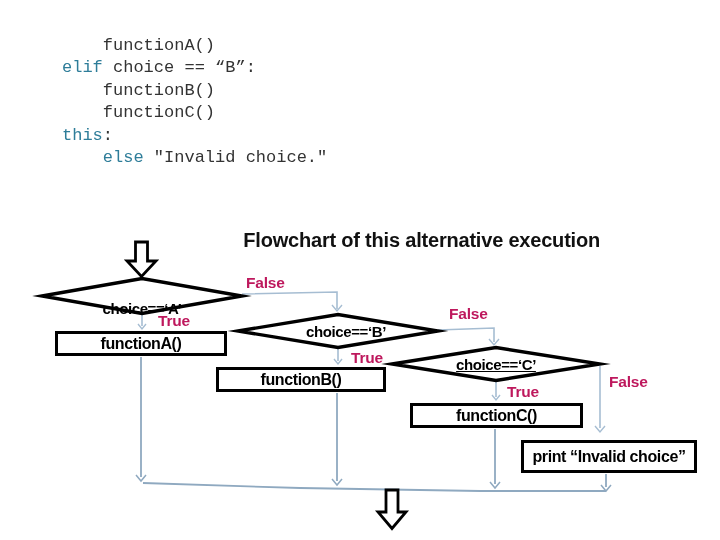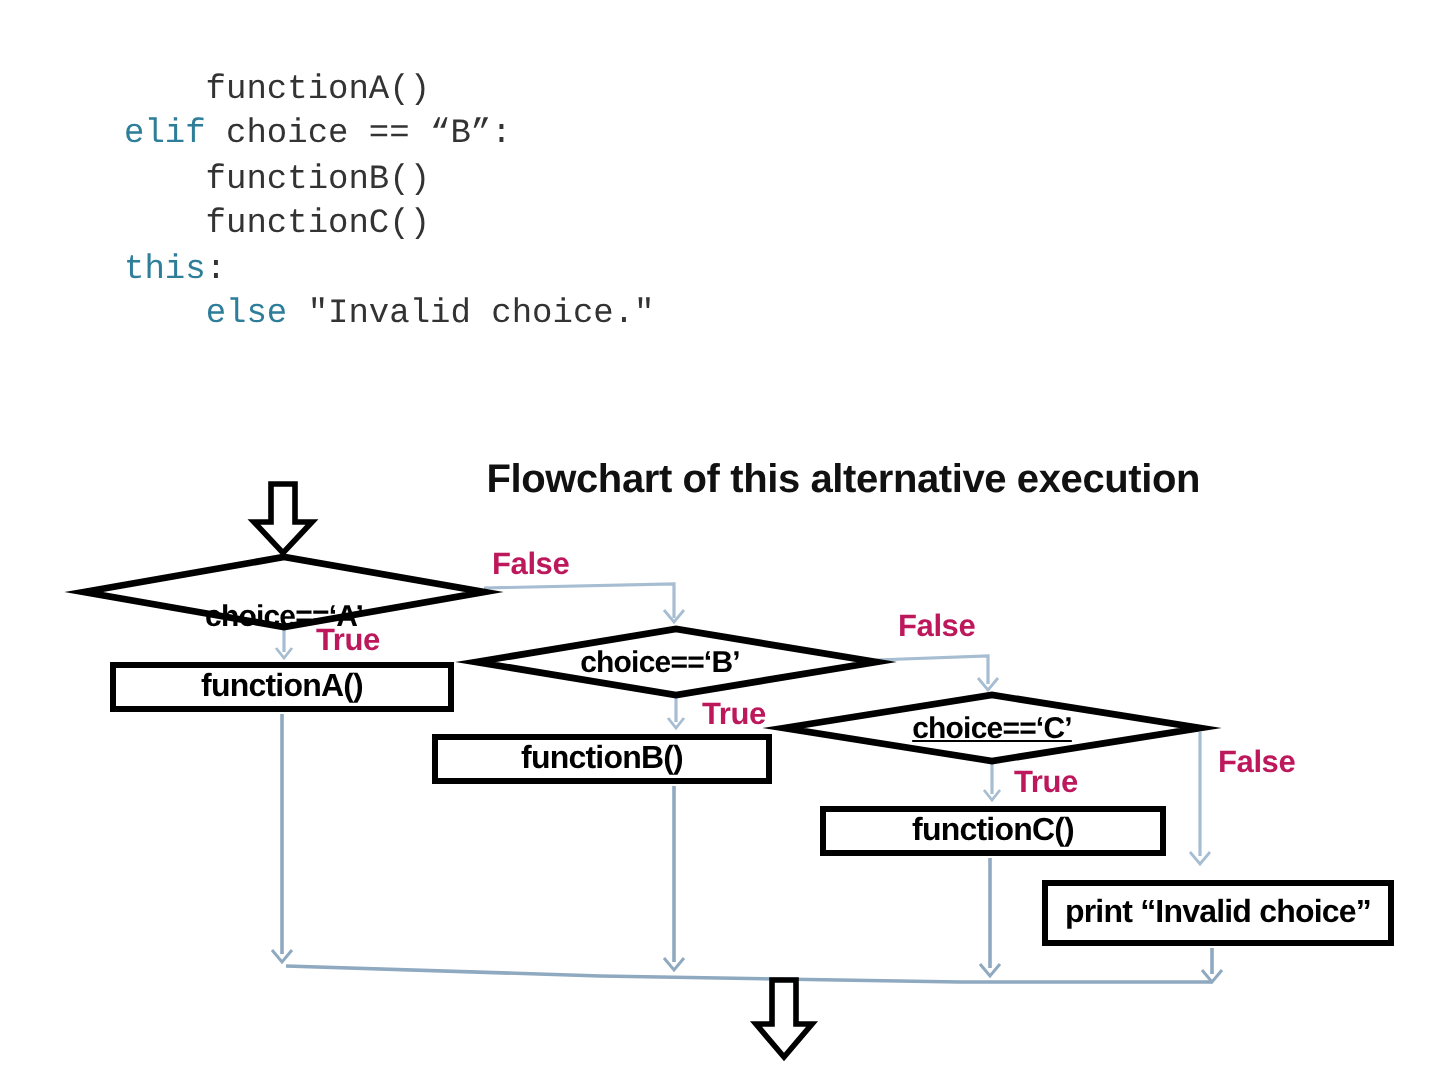--- a/index.html
+++ b/index.html
@@ -110,21 +110,21 @@
 
   <path class="blockarrow" d="M135.5 242 L147.5 242 L147.5 261 L156 261 L141.5 276.5 L127 261 L135.5 261 Z"></path>
   <path class="blockarrow" d="M386 490 L398 490 L398 512 L406 512 L392 528.5 L378 512 L386 512 Z"></path>
 
   <polygon class="shape" points="42,296 142,278.5 242,296 142,313.5"></polygon>
   <polygon class="shape" points="238,331 338,314.5 438,331 338,347.5"></polygon>
   <polygon class="shape" points="392,364 496,347.5 600,364 496,380.5"></polygon>
 </svg>
 
 <div class="dlabel" style="left:52px;top:288px;margin-top:12px;">choice==‘A’</div>
-<div class="dlabel" style="left:240px;top:323px;">choice==‘B’</div>
+<div class="dlabel" style="left:256px;top:323px;">choice==‘B’</div>
 <div class="dlabel" style="left:406px;top:356px;text-decoration:underline;">choice==‘C’</div>
 
 <div class="pbox" style="left:55px;top:331px;width:172px;height:25px;">functionA()</div>
 <div class="pbox" style="left:216px;top:367px;width:170px;height:25px;">functionB()</div>
 <div class="pbox" style="left:410px;top:403px;width:173px;height:25px;">functionC()</div>
 <div class="pbox" style="left:521px;top:440px;width:176px;height:33px;">print “Invalid choice”</div>
 
 <div class="elabel" style="left:246px;top:274px;">False</div>
 <div class="elabel" style="left:158px;top:312px;">True</div>
 <div class="elabel" style="left:449px;top:305px;">False</div>

